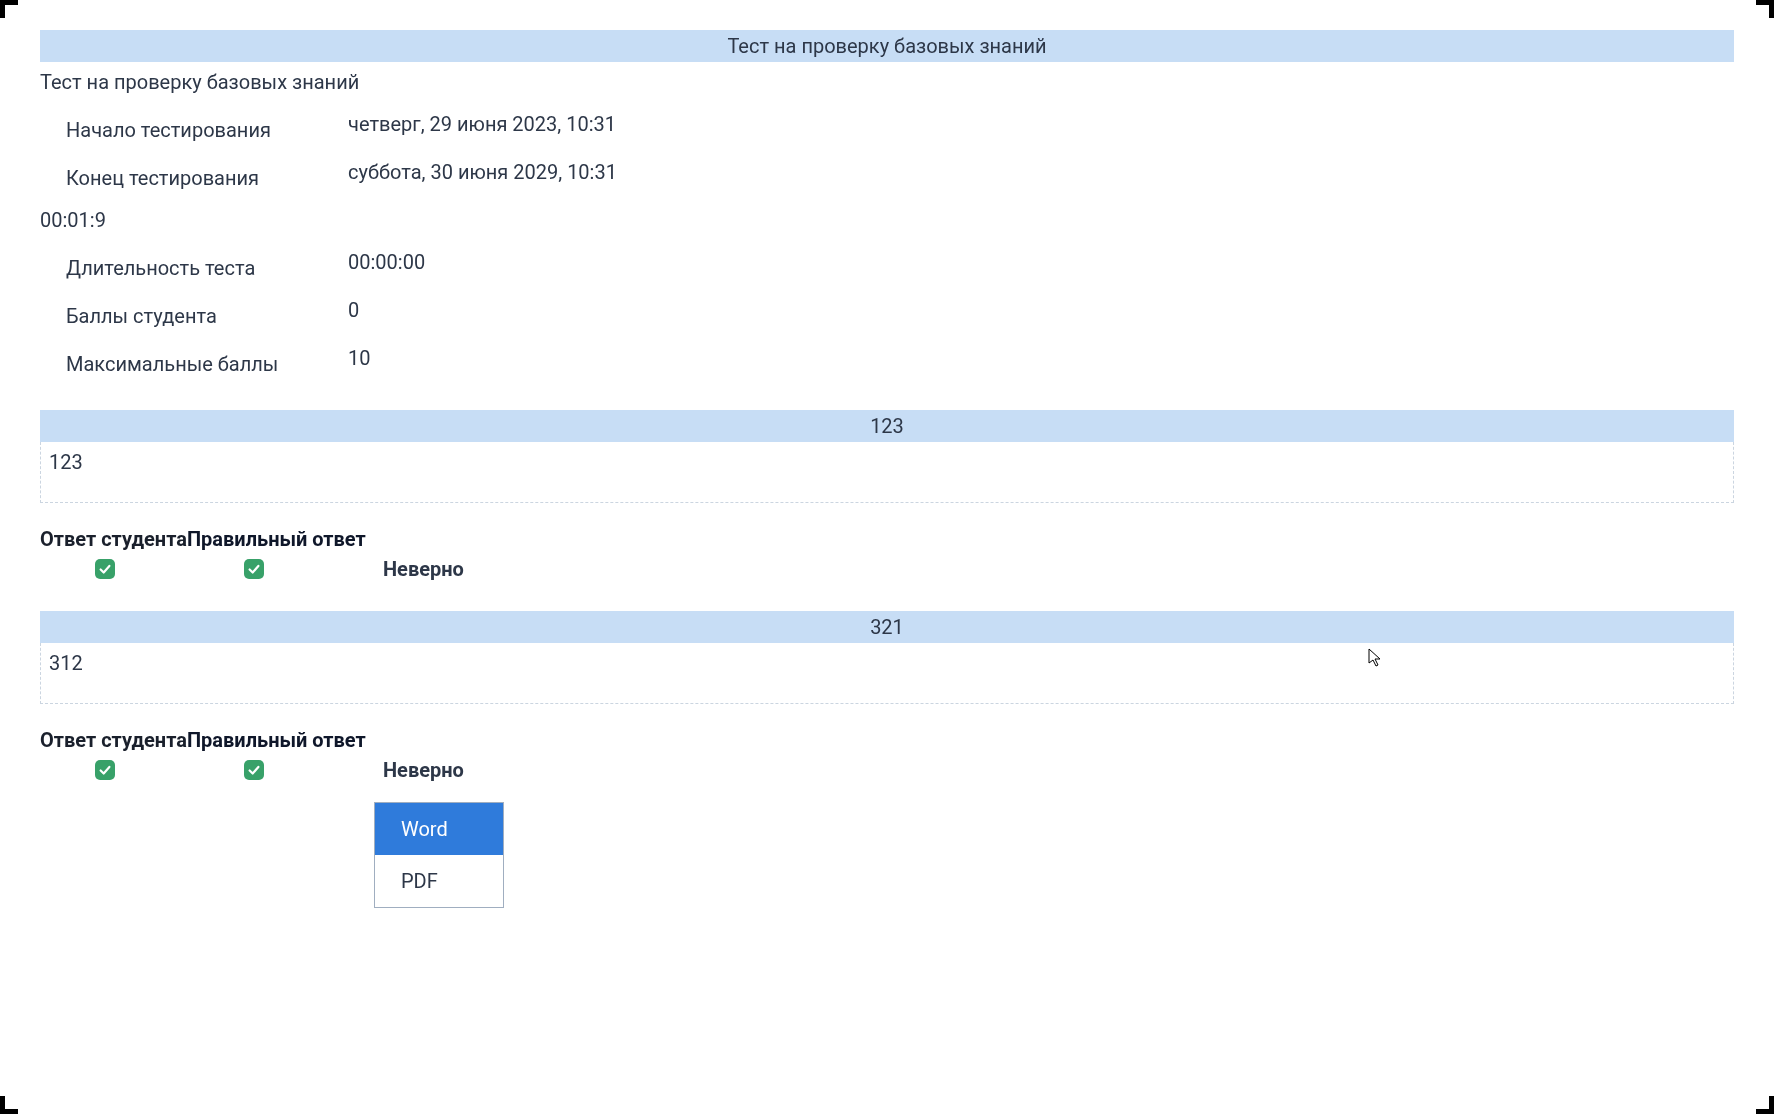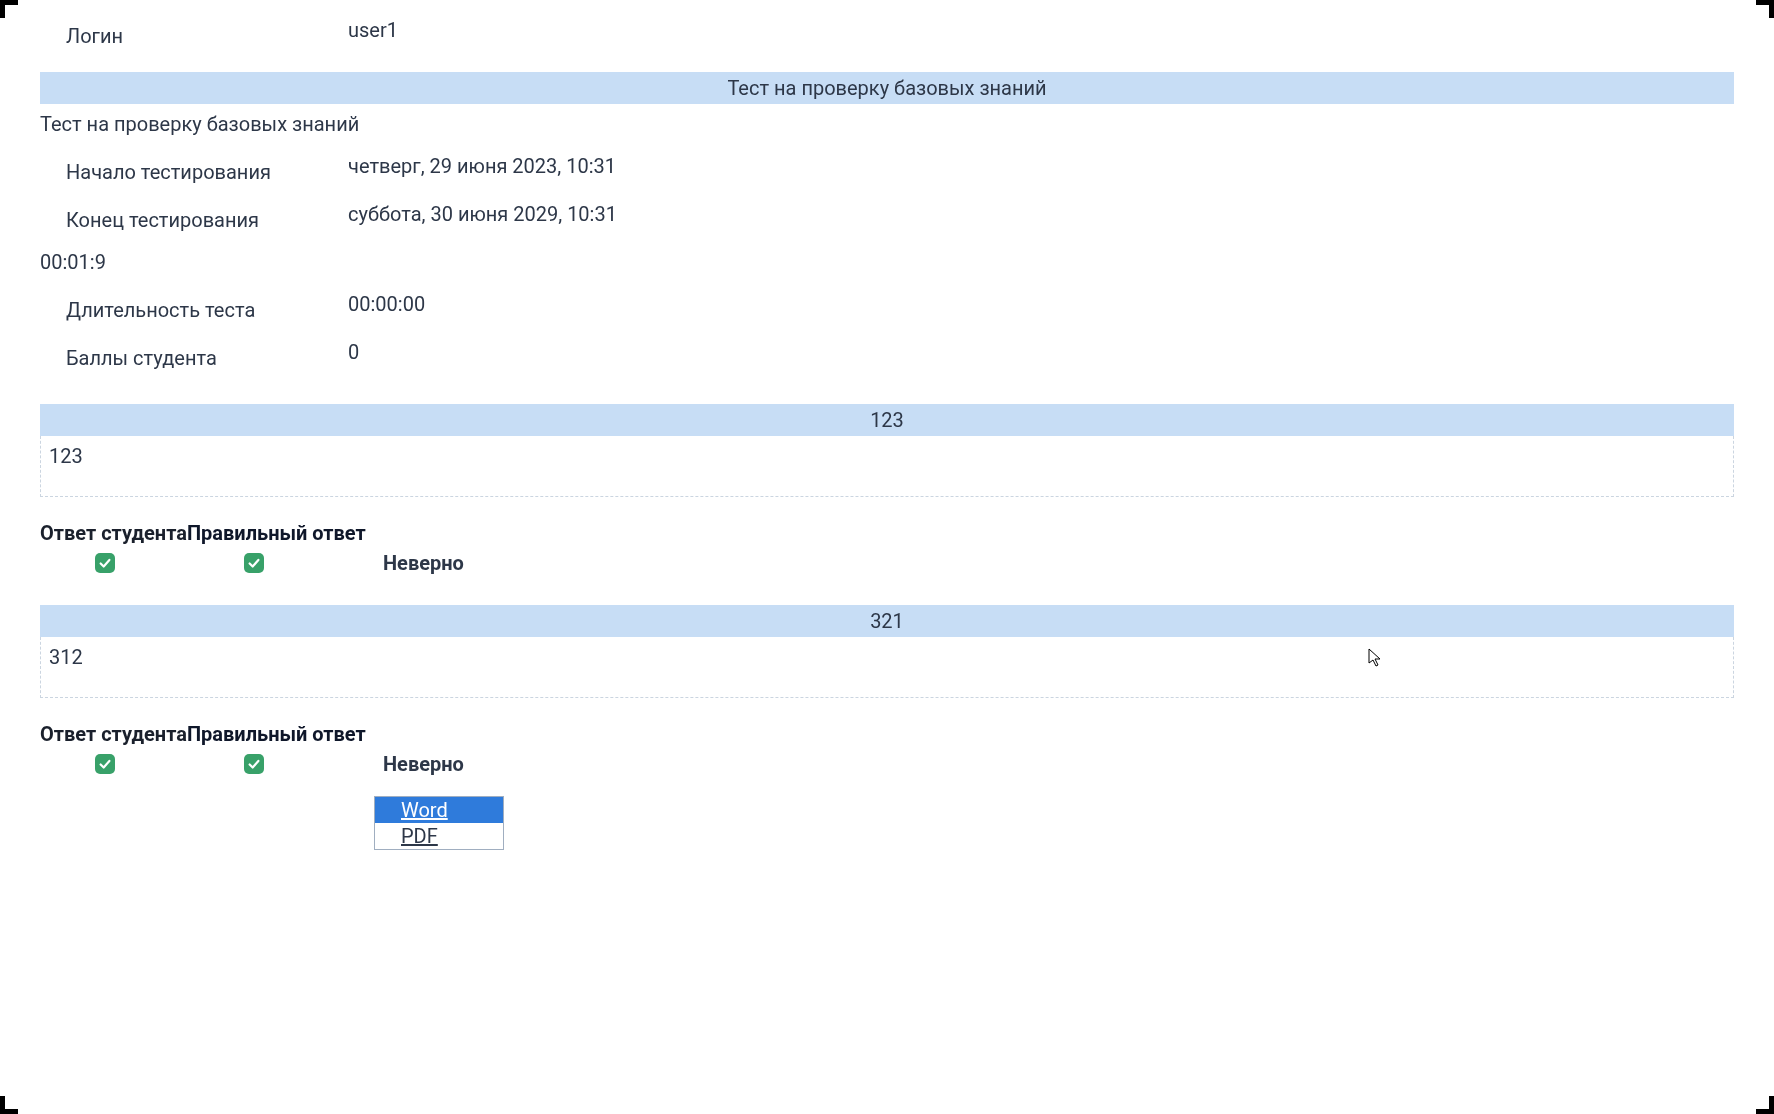--- a/index.html
+++ b/index.html
@@ -112,23 +112,22 @@
     .dropdown {
       position: relative;
       margin-top: 20px;
       margin-left: 334px;
       width: 130px;
       border: 1px solid #a0aec0;
       background: #fff;
       font-size: 20px;
     }
     .dropdown-item {
-      padding: 1px 26px;
+      padding: 14px 26px;
       cursor: pointer;
-      text-decoration: underline;
     }
     .dropdown-item.selected {
       background: #2f7bdb;
       color: #fff;
     }
     .corner {
       position: fixed;
       width: 18px;
       height: 18px;
     }
@@ -159,24 +158,20 @@
 </head>
 <body>
 
 <div class="corner tl"></div>
 <div class="corner tr"></div>
 <div class="corner bl"></div>
 <div class="corner br"></div>
 
 <div class="container">
 
-  <div class="info-row">
-    <div class="info-label">Логин</div>
-    <div class="info-value">user1</div>
-  </div>
 
   <div class="section-header">Тест на проверку базовых знаний</div>
 
   <div class="info-row">
     <div class="info-value">Тест на проверку базовых знаний</div>
   </div>
   <div class="info-row">
     <div class="info-label">Начало тестирования</div>
     <div class="info-value">четверг, 29 июня 2023, 10:31</div>
   </div>
@@ -187,20 +182,24 @@
   <div class="info-row">
     <div class="info-value">00:01:9</div>
   </div>
   <div class="info-row">
     <div class="info-label">Длительность теста</div>
     <div class="info-value">00:00:00</div>
   </div>
   <div class="info-row">
     <div class="info-label">Баллы студента</div>
     <div class="info-value">0</div>
+  </div>
+  <div class="info-row">
+    <div class="info-label">Максимальные баллы</div>
+    <div class="info-value">10</div>
   </div>
 
   <div class="question-block">
     <div class="question-header">123</div>
     <div class="question-body">123</div>
     <div class="answer-headers">
       <span class="col-student">Ответ студента</span>
       <span class="col-correct">Правильный ответ</span>
     </div>
     <div class="answer-row">

